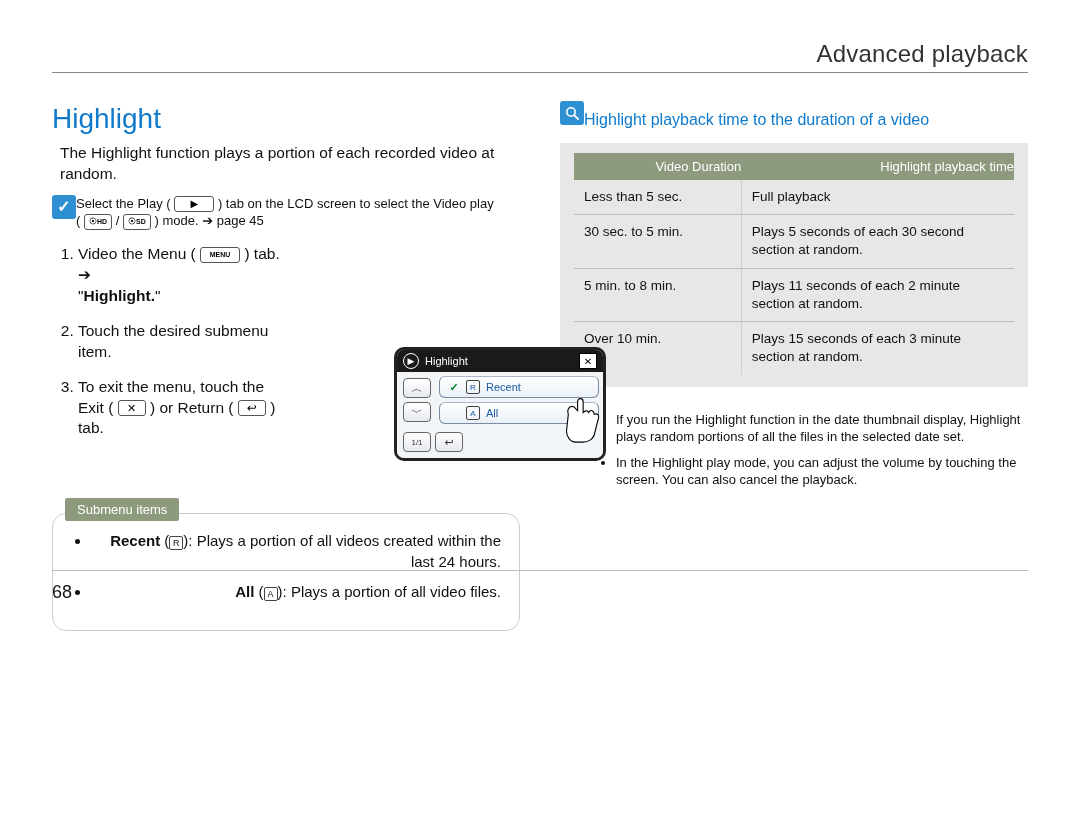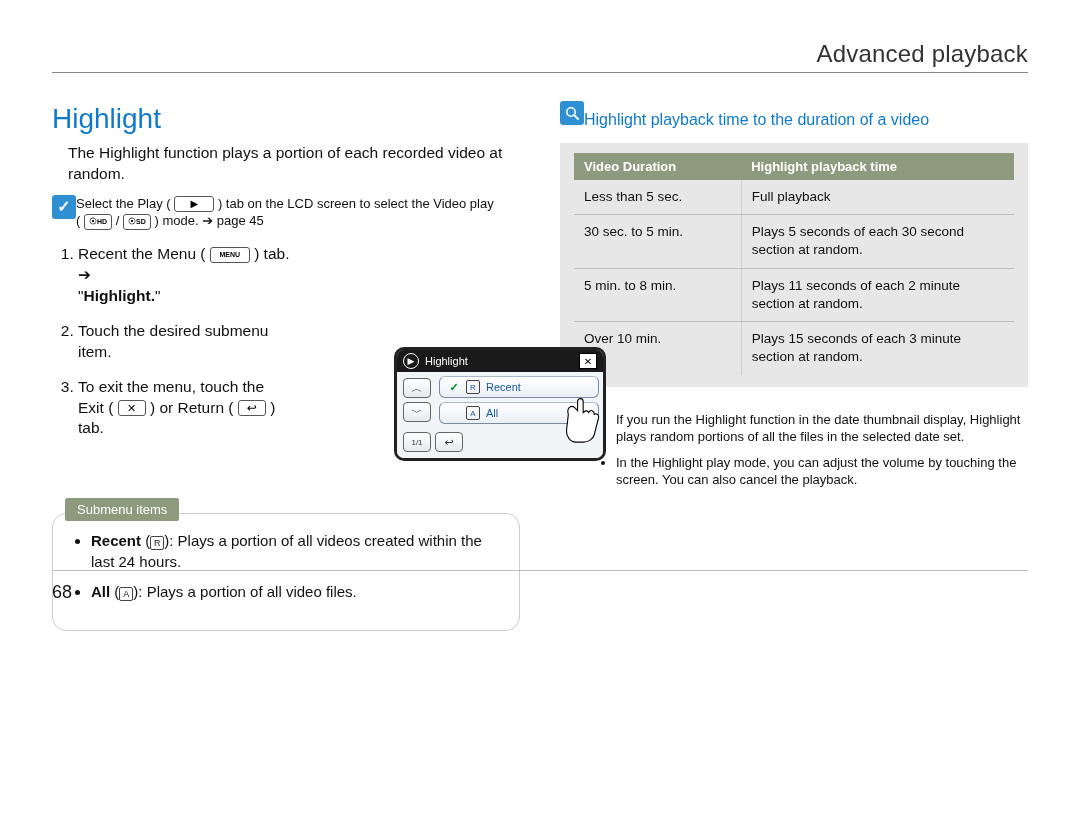--- a/index.html
+++ b/index.html
@@ -33,21 +33,21 @@
   .col { flex: 1; min-width: 0; }
   h2.section-title {
     color: #0f7acc;
     font-weight: 400;
     font-size: 28px;
     margin: 12px 0 8px 0;
   }
   .lead {
     font-size: 15.5px;
     line-height: 1.35;
-    margin: 0 0 10px 16px;
+    margin: 0 0 10px 8px;
   }
   .note-row { display: flex; align-items: flex-start; margin: 6px 0 14px 0; }
   .note-row .txt { font-size: 13px; line-height: 1.35; }
   .sq-icon {
     width: 24px; height: 24px; border-radius: 3px; display: inline-flex;
     align-items: center; justify-content: center; font-weight: 700;
     color: #fff; font-size: 16px; flex: 0 0 24px;
   }
   .sq-blue-check { background: #2f8fd3; }
   .sq-blue-check::after { content: "✓"; }
@@ -116,33 +116,33 @@
     margin-top: 74px;
     border: 1px solid #ccc; border-radius: 14px;
     padding: 0 18px 18px 18px;
     position: relative;
   }
   .sub-tab {
     display: inline-block; background: #8d9a7d; color: #fff;
     padding: 4px 12px; font-size: 13px; border-radius: 2px;
     position: relative; top: -16px; left: -6px;
   }
-  .sub-list { margin: -6px 0 0 0; padding-left: 20px; font-size: 15px; }
+  .sub-list { margin: -6px 0 0 0; padding-left: 20px; font-size: 15px; text-align: right; }
   .sub-list li { margin-bottom: 10px; line-height: 1.35; }
 
   
   .rt-title { color: #0f7acc; font-size: 16px; margin-top: 10px; }
   .tbl-wrap {
     background: #e7e7e7; padding: 10px 14px 12px 14px; margin-top: 10px;
     font-size: 13.5px;
   }
   table.dur { width: 100%; border-collapse: collapse; }
   table.dur th {
-    background: #8d9a7d; color: #fff; font-weight: 700; font-size: 13px;
-    padding: 6px 10px; text-align: left;
+    background: #8d9a7d; color: #fff; font-weight: 400; font-size: 13px;
+    padding: 6px 0; text-align: right;
   }
   table.dur th:first-child { width: 38%; }
   table.dur td {
     padding: 8px 10px; border-bottom: 1px solid #bdbdbd; vertical-align: top;
     line-height: 1.35;
   }
   table.dur tr:last-child td { border-bottom: none; }
   table.dur td + td { border-left: 1px solid #cfcfcf; }
 
   .rt-notes { display: flex; gap: 14px; margin-top: 24px; font-size: 13px; }
@@ -184,21 +184,21 @@
               <b style="font-size:7px;">SD</b>
             </span>
           <span>) mode. </span>
           <span>➔</span>
           <span>page 45</span>
         </div>
       </div>
 
       <ol class="steps">
         <li>
-          <span>Recent the Menu (</span>
+          <span>Video the Menu (</span>
           <span class="icon-chip">
               <span style="font-size:7px; font-weight:700;">MENU</span>
             </span>
           <span>) tab. </span>
           <span>➔</span><br>
           <span>"</span><b>Highlight.</b><span>"</span>
         </li>
         <li>Touch the desired submenu item.</li>
         <li>
           <span>To exit the menu, touch the Exit (</span>

